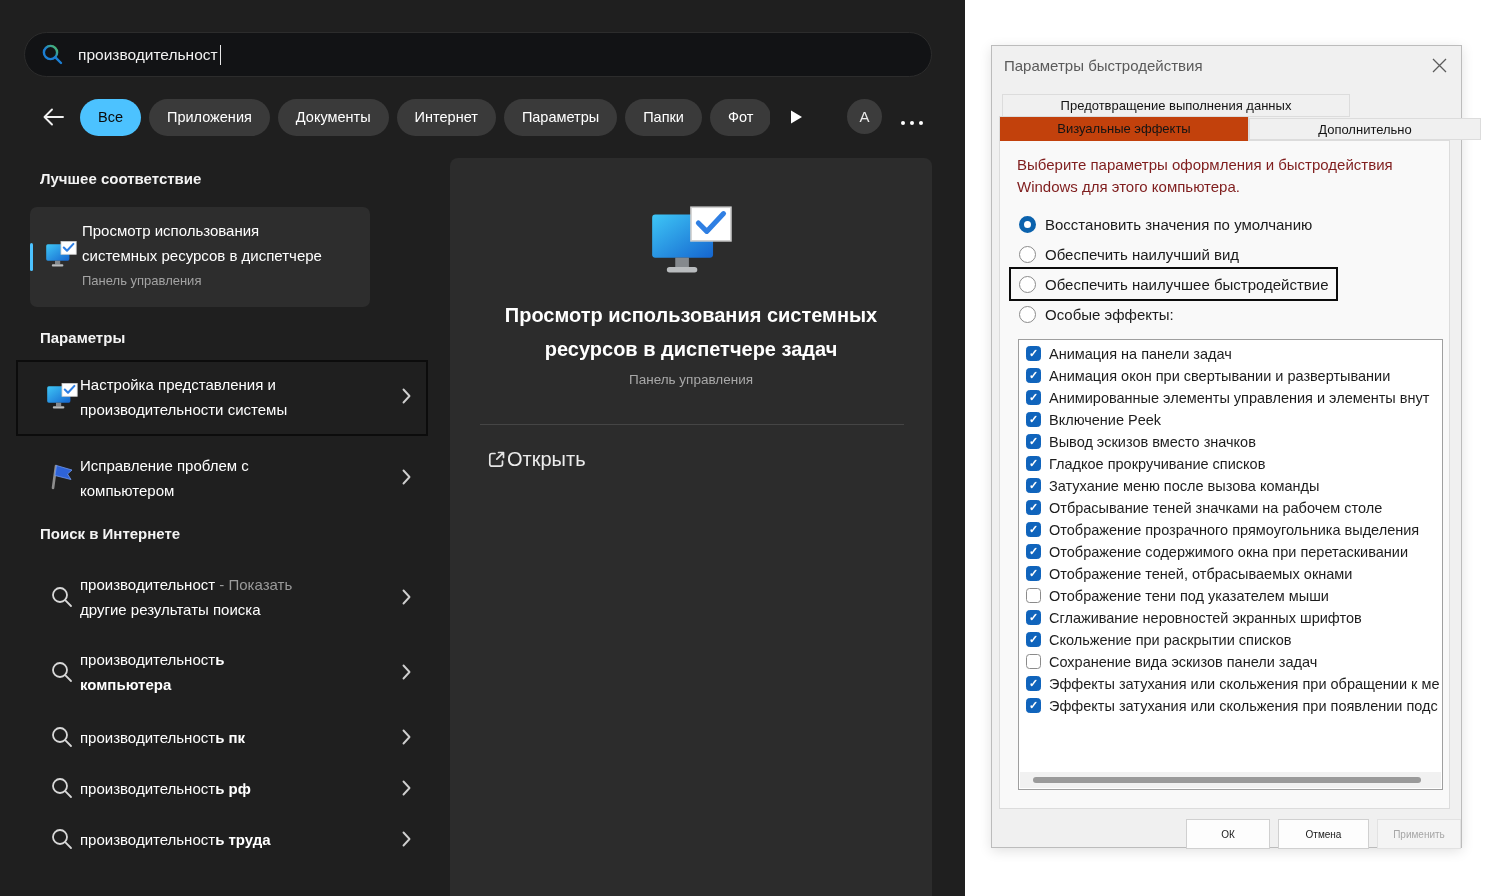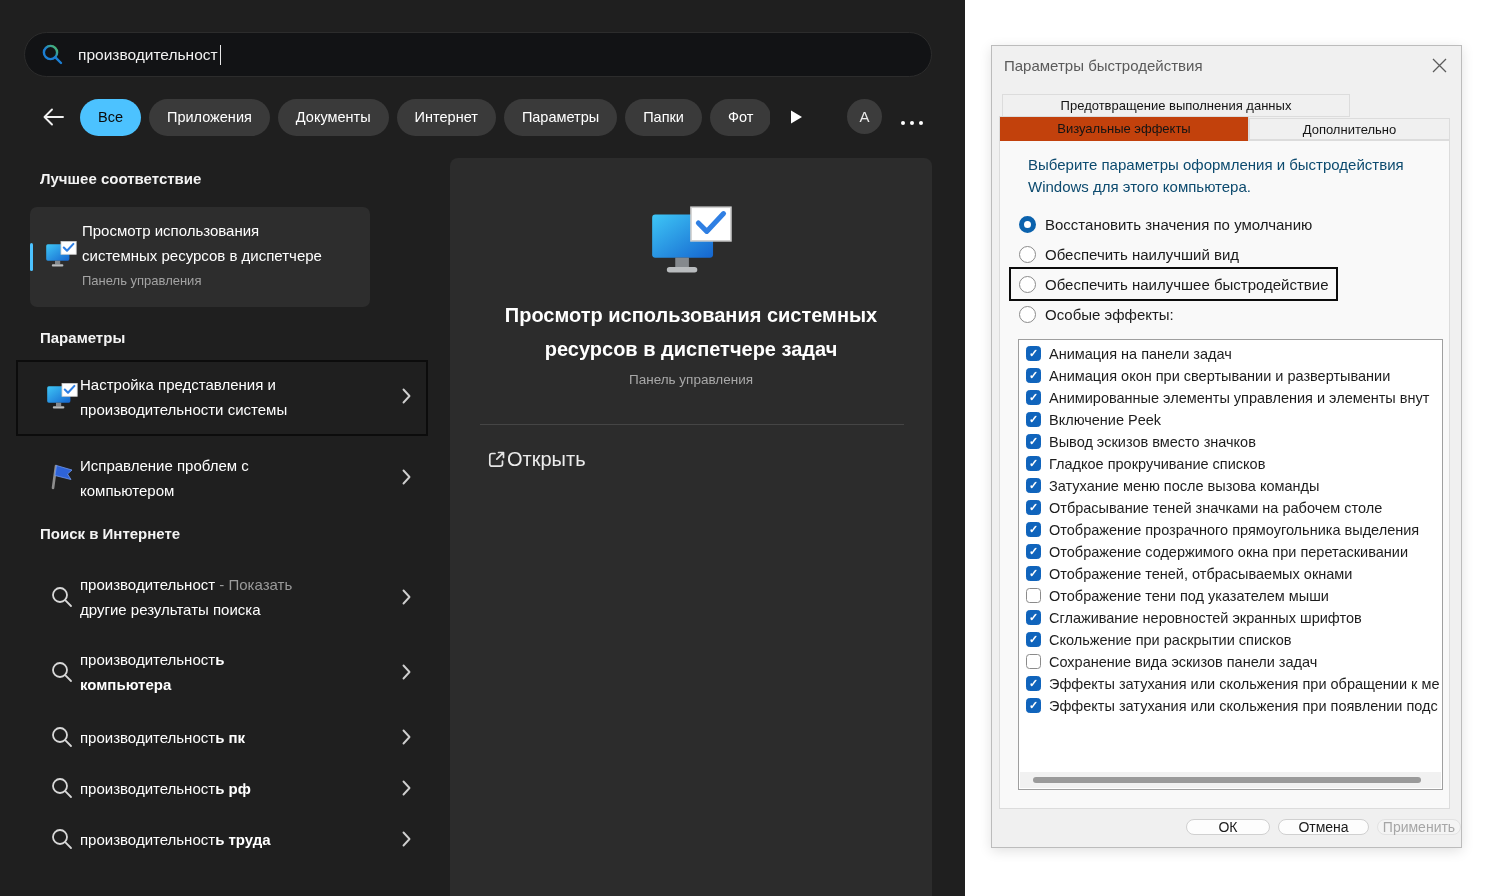--- a/index.html
+++ b/index.html
@@ -51,22 +51,22 @@
            border:1px solid #9f9f9f;box-sizing:border-box;overflow:hidden}
   .lrow{display:flex;align-items:flex-start;gap:8px;height:22px;padding-left:7px;white-space:nowrap;
         overflow:hidden;font-size:14.5px;color:#1d1d1d}
   .cb{width:15px;height:15px;border:1px solid #8b8b8b;border-radius:3.5px;background:#fff;
       box-sizing:border-box;flex:0 0 auto;display:flex;align-items:center;justify-content:center;
       font-size:11px;color:#fff}
   .cb[data-state="checked"]{background:#1064bc;border-color:#1064bc}
   .cb[data-state="checked"]::after{content:"✓";font-weight:700}
   .hscroll{position:absolute;left:1px;right:1px;bottom:1px;height:16px;background:#f1f1f1}
   .hthumb{position:absolute;left:13px;top:5px;width:388px;height:6px;border-radius:3px;background:#9a9a9a}
-  .btn{position:absolute;height:16px;background:#fdfdfd;border:1px solid #d0d0d0;border-radius:8px;
-       font-size:14px;color:#1a1a1a;display:flex;align-items:center;justify-content:center;
+  .btn{position:absolute;height:30px;background:#fdfdfd;border:1px solid #d0d0d0;border-radius:0;
+       font-size:10px;color:#1a1a1a;display:flex;align-items:center;justify-content:center;
        box-sizing:border-box;cursor:default}
   .btn.disabled{color:#a6a6a6;background:#f4f4f4;border-color:#e2e2e2}
   .hl-box{position:absolute;border:2px solid #0c0c0c;box-sizing:border-box;pointer-events:none}
 </style>
 </head>
 <body>
 
 <svg width="0" height="0" style="position:absolute">
   <defs>
     <linearGradient id="g-screen" x1="0" y1="0" x2="1" y2="1">
@@ -295,24 +295,24 @@
 <div class="dialog">
   <div class="dlg-title">Параметры быстродействия</div>
   <span class="abs" style="right:14px;top:12px;cursor:default">
     <svg width="15" height="15" viewBox="0 0 15 15" stroke="#5c5c5c" stroke-width="1.3">
         <path d="M1 1 L14 14 M14 1 L1 14"></path>
       </svg>
   </span>
 
   <div class="tab" style="left:10px;top:48px;width:348px;height:23px;line-height:22px">Предотвращение выполнения данных</div>
   <div class="tab active" style="left:7px;top:70px;width:250px;height:25px;line-height:24px">Визуальные эффекты</div>
-  <div class="tab" style="left:257px;top:72px;width:201px;height:22px;line-height:21px">Дополнительно</div>
+  <div class="tab" style="left:257px;top:72px;width:232px;height:22px;line-height:21px">Дополнительно</div>
 
   <div class="tabpanel">
-    <div class="abs" style="left:28px;top:13px;line-height:22px;color:#0c4a6e">
+    <div class="abs" style="left:17px;top:13px;line-height:22px;color:#7f1d1d">
       <div>Выберите параметры оформления и быстродействия</div>
       <div>Windows для этого компьютера.</div>
     </div>
 
     <div class="radio-row" style="left:19px;top:75px">
       <span class="radio" data-state="selected"></span>
       <span>Восстановить значения по умолчанию</span>
     </div>
     <div class="radio-row" style="left:19px;top:105px">
       <span class="radio" data-state="unselected"></span>

